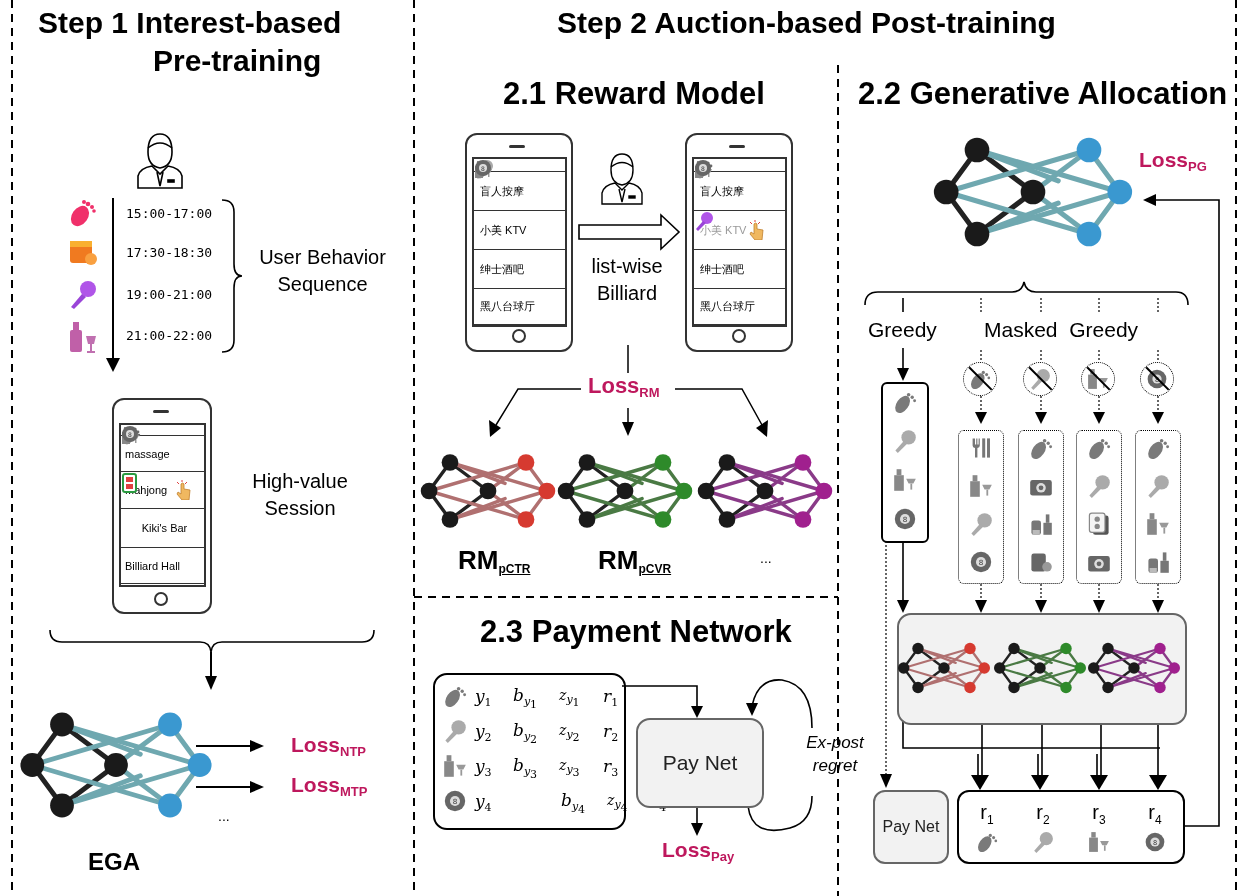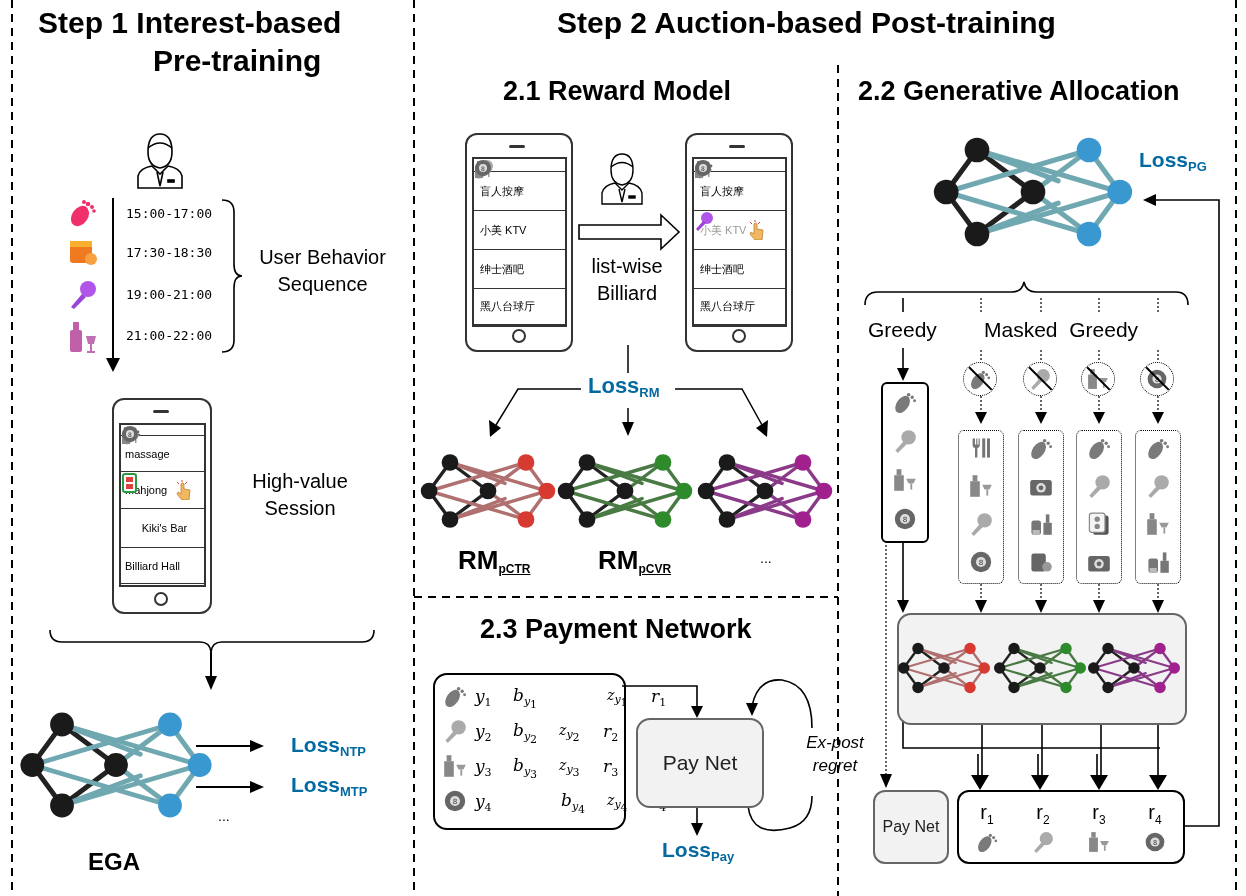--- a/index.html
+++ b/index.html
@@ -1,22 +1,22 @@
 <!DOCTYPE html>
 <html><head>
 <meta charset="utf-8">
 <style>
   html, body { margin: 0; padding: 0; background: #ffffff; }
   body { width: 1246px; height: 896px; position: relative; overflow: hidden; font-family: "Liberation Sans", sans-serif; color: #000; }
   .abs { position: absolute; }
   .title { font-weight: bold; font-size: 30px; white-space: nowrap; }
-  .subtitle { font-weight: bold; font-size: 27px; white-space: nowrap; }
+  .subtitle { font-weight: bold; font-size: 31px; white-space: nowrap; }
   .label { font-size: 20px; text-align: center; line-height: 1.35; }
   .time { font-family: "DejaVu Sans Mono", monospace; font-size: 13px; }
-  .loss { color: #0369a1; font-weight: bold; font-size: 21px; white-space: nowrap; }
+  .loss { color: #be185d; font-weight: bold; font-size: 21px; white-space: nowrap; }
   .loss sub { font-size: 13px; vertical-align: -4px; }
   .rm { font-weight: bold; font-size: 26px; white-space: nowrap; }
   .rm sub { font-size: 12px; vertical-align: -4px; text-decoration: underline; }
   .math { font-family: "DejaVu Serif", serif; font-style: italic; font-size: 17px; }
   .math sub { font-size: 11px; }
   .mth-sub2 { font-size: 8px; }
   .phone-item { font-size: 11px; white-space: nowrap; }
   svg { position: absolute; left: 0; top: 0; }
   .paynet-text { font-size: 21px; color: #222; }
   .italic { font-style: italic; font-size: 17px; text-align: center; line-height: 1.35; }
@@ -378,21 +378,21 @@
 <div class="abs" style="left:433px;top:673px;width:189px;height:153px;border:2px solid #000;border-radius:14px;background:#fff;" id="pay-table">
     <div style="position: absolute; left: 8px; top: 8px; display: flex; align-items: center; gap: 0px; height: 30px;">
       <div style="width: 32px;"><svg width="24" height="24" viewBox="0 0 20 20" style="position: static;">
           <ellipse cx="8" cy="12" rx="5" ry="8" fill="#7a7a7a" transform="rotate(35 8 12)"></ellipse>
           <circle cx="13" cy="4" r="1.5" fill="#7a7a7a"></circle>
           <circle cx="16" cy="6" r="1.4" fill="#7a7a7a"></circle>
           <circle cx="18" cy="9" r="1.2" fill="#7a7a7a"></circle>
         </svg></div>
       <span class="math" style="display: inline-block; width: 38px;"><span>y</span><sub style="font-style: normal;">1</sub></span>
       <span class="math" style="display: inline-block; width: 46px;"><span>b</span><sub style="font-style: italic;">y<sub class="mth-sub2" style="font-style: normal;">1</sub></sub></span>
-      <span class="math" style="display: inline-block; width: 44px; font-size: 14px; margin-left: 48px;"><span>z</span><sub style="font-style: italic;">y<sub class="mth-sub2" style="font-style: normal;">1</sub></sub></span>
+      <span class="math" style="display: inline-block; width: 44px; font-size: 14px;"><span>z</span><sub style="font-style: italic;">y<sub class="mth-sub2" style="font-style: normal;">1</sub></sub></span>
       <span class="math" style="display: inline-block; width: 30px;"><span>r</span><sub style="font-style: normal;">1</sub></span>
     </div>
     <div style="position: absolute; left: 8px; top: 43px; display: flex; align-items: center; gap: 0px; height: 30px;">
       <div style="width: 32px;"><svg width="24" height="24" viewBox="0 0 20 20" style="position: static;">
           <circle cx="13" cy="7" r="6" fill="#aaa"></circle>
           <path d="M9,10 L2,18 L4,20 L12,12Z" fill="#aaa"></path>
         </svg></div>
       <span class="math" style="display: inline-block; width: 38px;"><span>y</span><sub style="font-style: normal;">2</sub></span>
       <span class="math" style="display: inline-block; width: 46px;"><span>b</span><sub style="font-style: italic;">y<sub class="mth-sub2" style="font-style: normal;">2</sub></sub></span>
       <span class="math" style="display: inline-block; width: 44px; font-size: 14px;"><span>z</span><sub style="font-style: italic;">y<sub class="mth-sub2" style="font-style: normal;">2</sub></sub></span>

